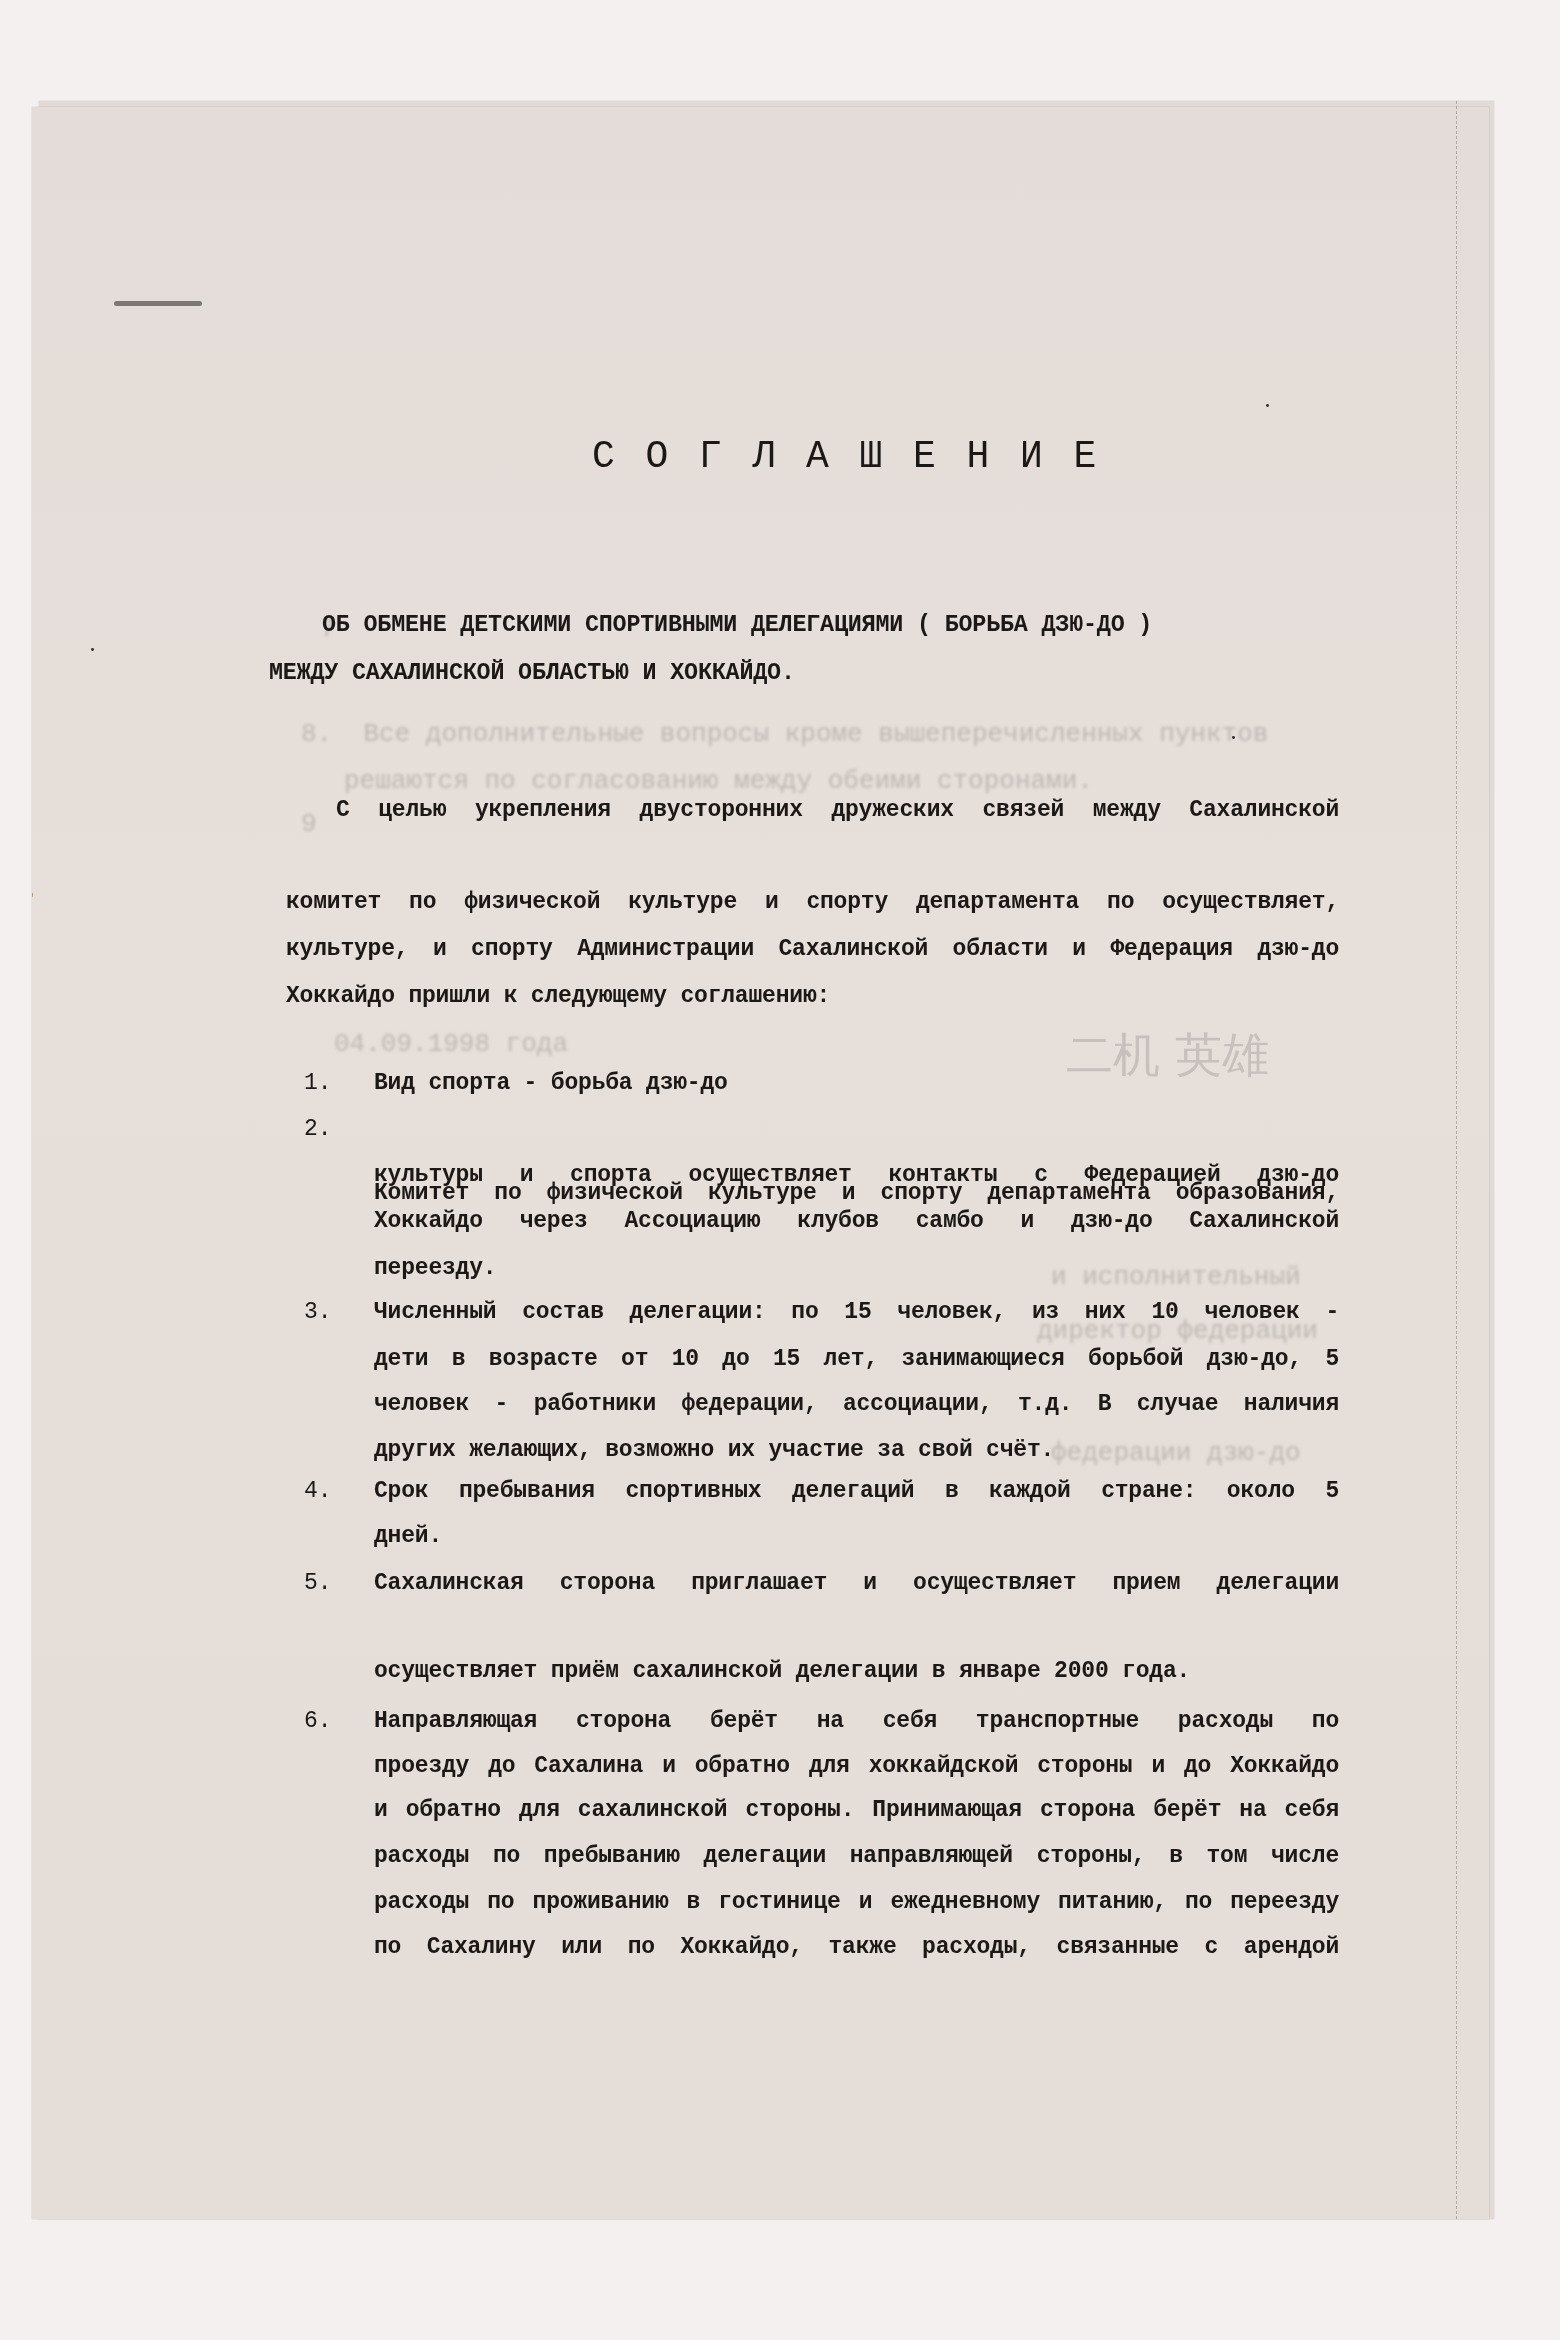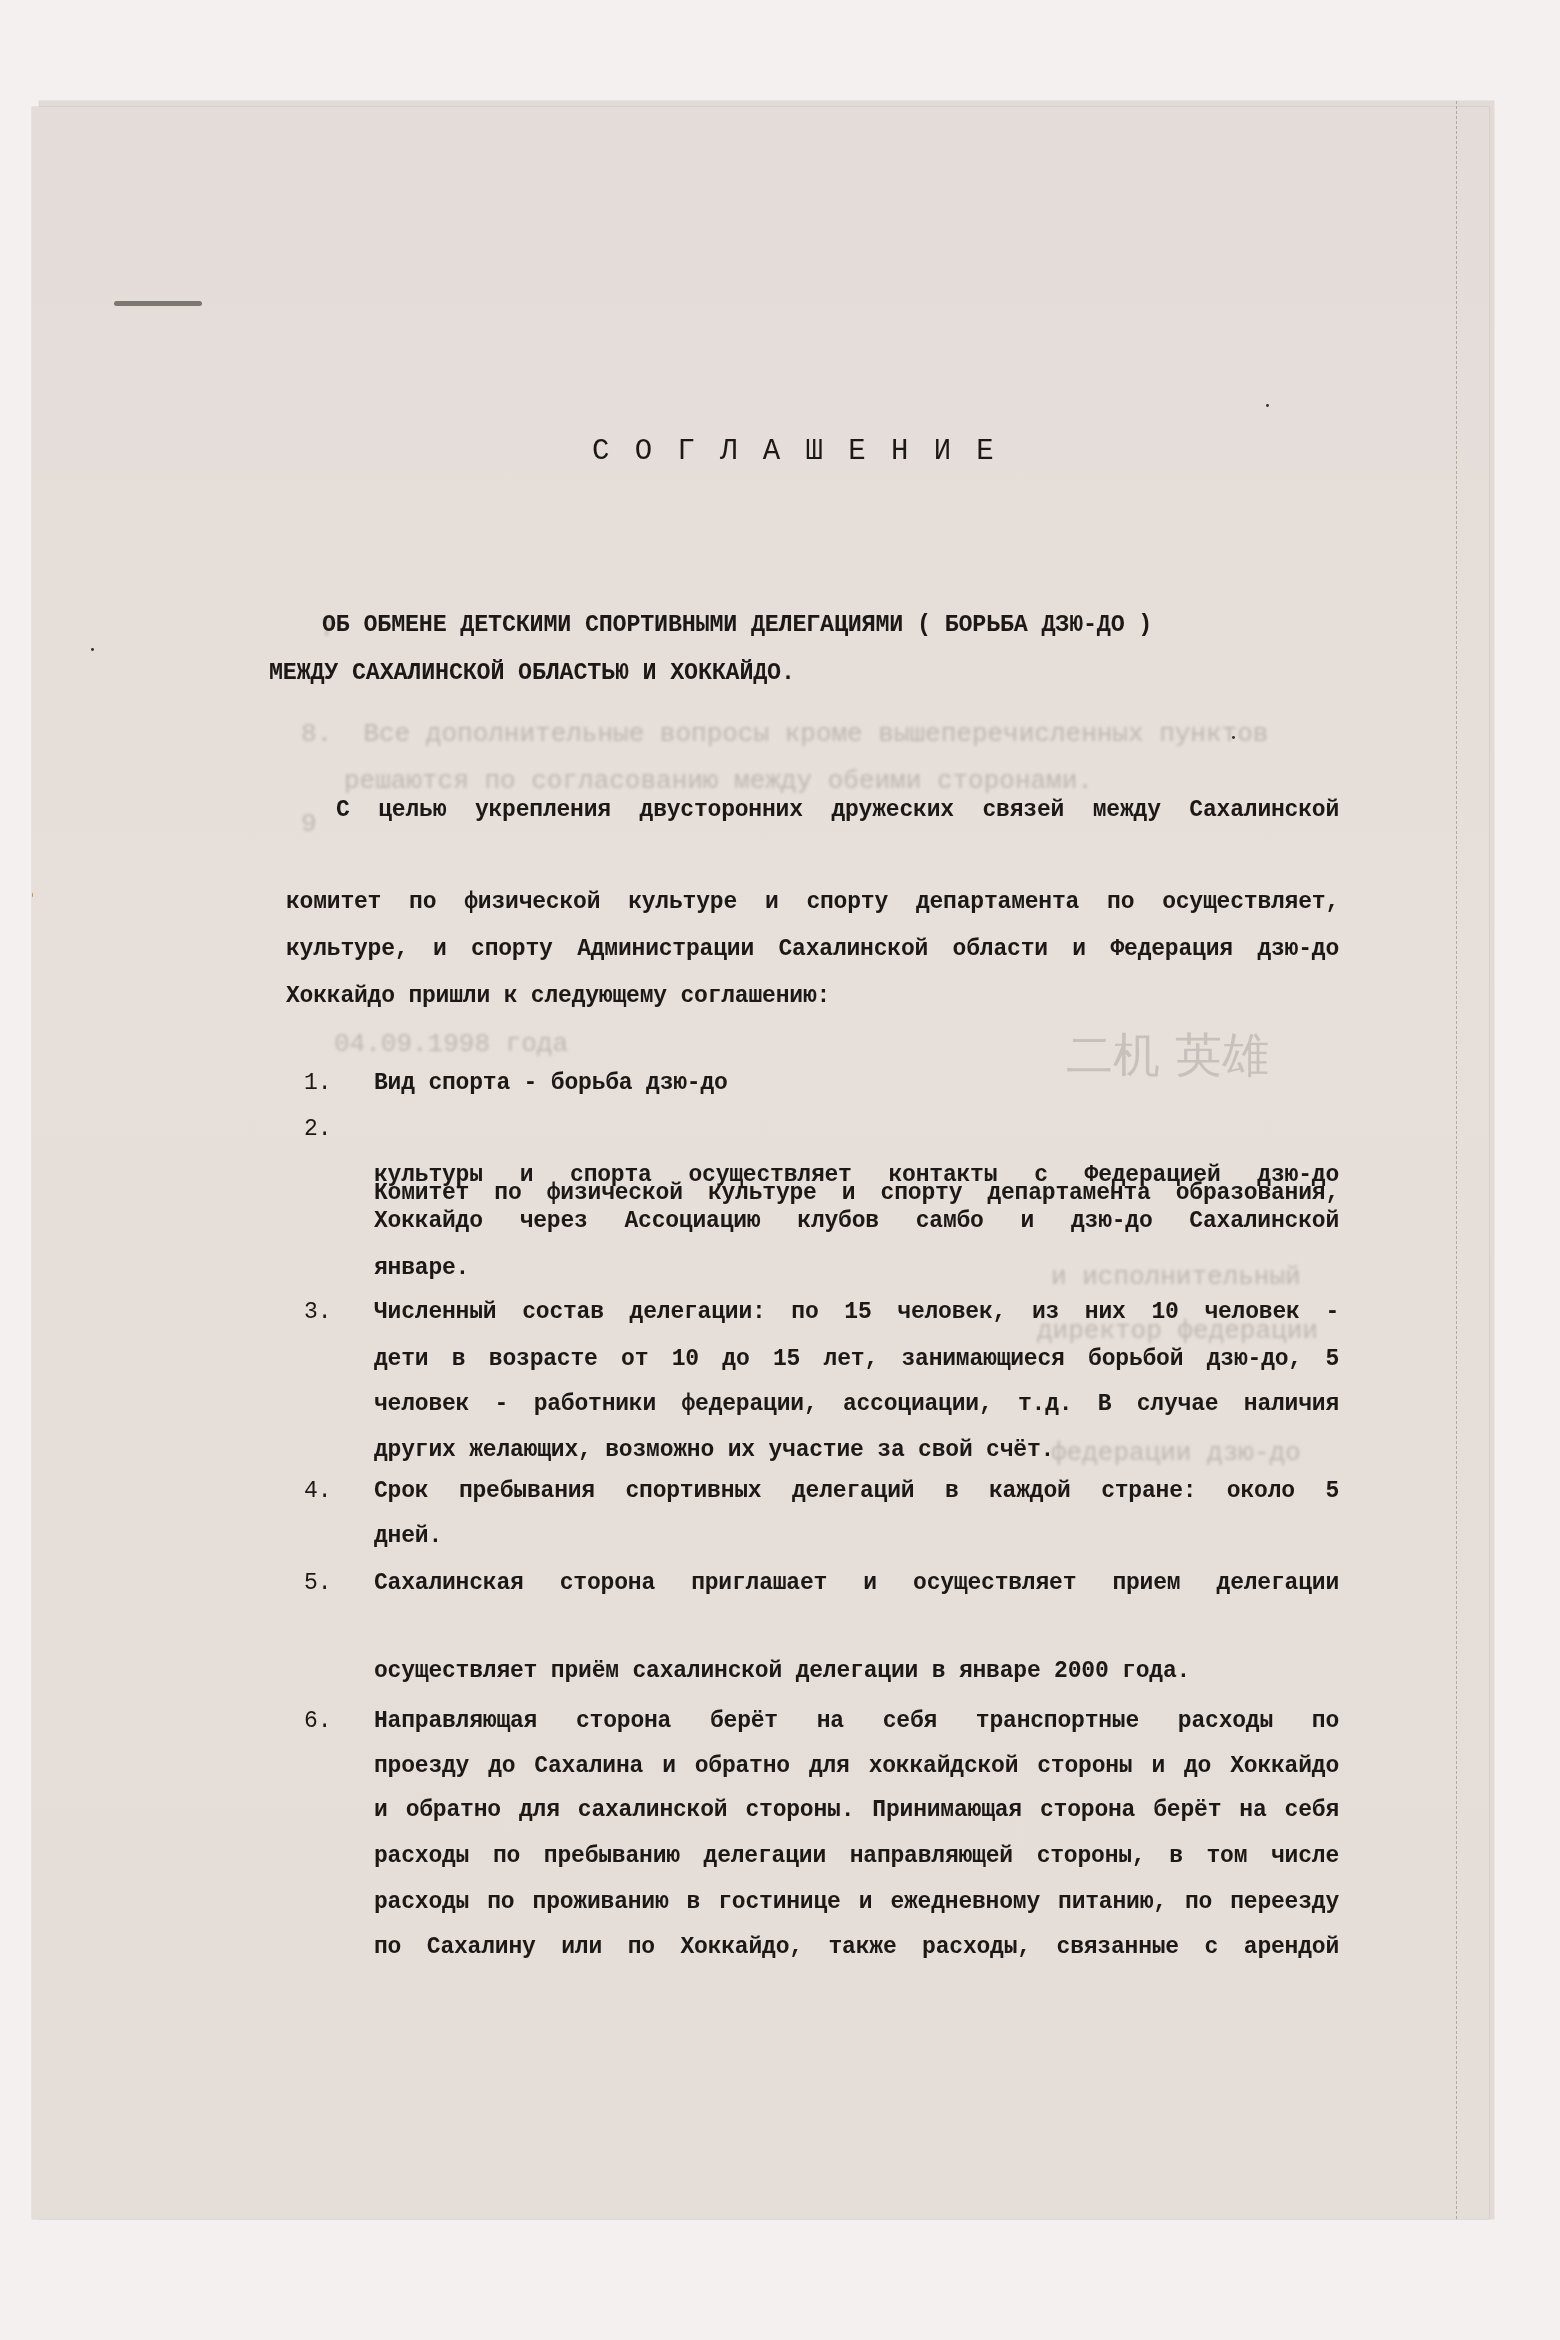--- a/index.html
+++ b/index.html
@@ -69,21 +69,21 @@
   .typed {
     position: absolute;
     font-family: "Liberation Mono", "DejaVu Sans Mono", monospace;
     color: #1c1816;
     font-weight: bold;
     white-space: nowrap;
     letter-spacing: -0.2px;
   }
   .title {
     left: 592px; top: 435px;
-    font-size: 29px;
+    font-size: 38px;
     font-weight: normal;
     letter-spacing: 1px;
     word-spacing: 5.9px;
   }
   .sub { font-size: 23.4px; left: 322px; }
   .body-line {
     font-size: 23px;
     left: 286px;
     width: 1053px;
     text-align: justify;
@@ -142,21 +142,21 @@
   <div class="typed body-line" style="top:936px;">культуре, и спорту Администрации Сахалинской области и Федерация дзю-до</div>
   <div class="typed body-line last" style="top:983px;">Хоккайдо пришли к следующему соглашению:</div>
 
   <div class="li-num" style="top:1070px;">1.</div>
   <div class="typed li-line last" style="top:1070px;">Вид спорта - борьба дзю-до</div>
 
   <div class="li-num" style="top:1116px;">2.</div>
   <div class="typed li-line" style="top:1180px;">Комитет по физической культуре и спорту департамента образования,</div>
   <div class="typed li-line" style="top:1162px;">культуры и спорта осуществляет контакты с Федерацией дзю-до</div>
   <div class="typed li-line" style="top:1208px;">Хоккайдо через Ассоциацию клубов самбо и дзю-до Сахалинской</div>
-  <div class="typed li-line last" style="top:1255px;">январе.</div>
+  <div class="typed li-line last" style="top:1255px;">переезду.</div>
 
   <div class="li-num" style="top:1299px;">3.</div>
   <div class="typed li-line" style="top:1299px;">Численный состав делегации: по 15 человек, из них 10 человек -</div>
   <div class="typed li-line" style="top:1346px;">дети в возрасте от 10 до 15 лет, занимающиеся борьбой дзю-до, 5</div>
   <div class="typed li-line" style="top:1391px;">человек - работники федерации,  ассоциации, т.д. В случае наличия</div>
   <div class="typed li-line last" style="top:1437px;">других желающих, возможно их участие за свой счёт.</div>
 
   <div class="li-num" style="top:1478px;">4.</div>
   <div class="typed li-line" style="top:1478px;">Срок пребывания спортивных делегаций в каждой стране: около 5</div>
   <div class="typed li-line last" style="top:1523px;">дней.</div>

